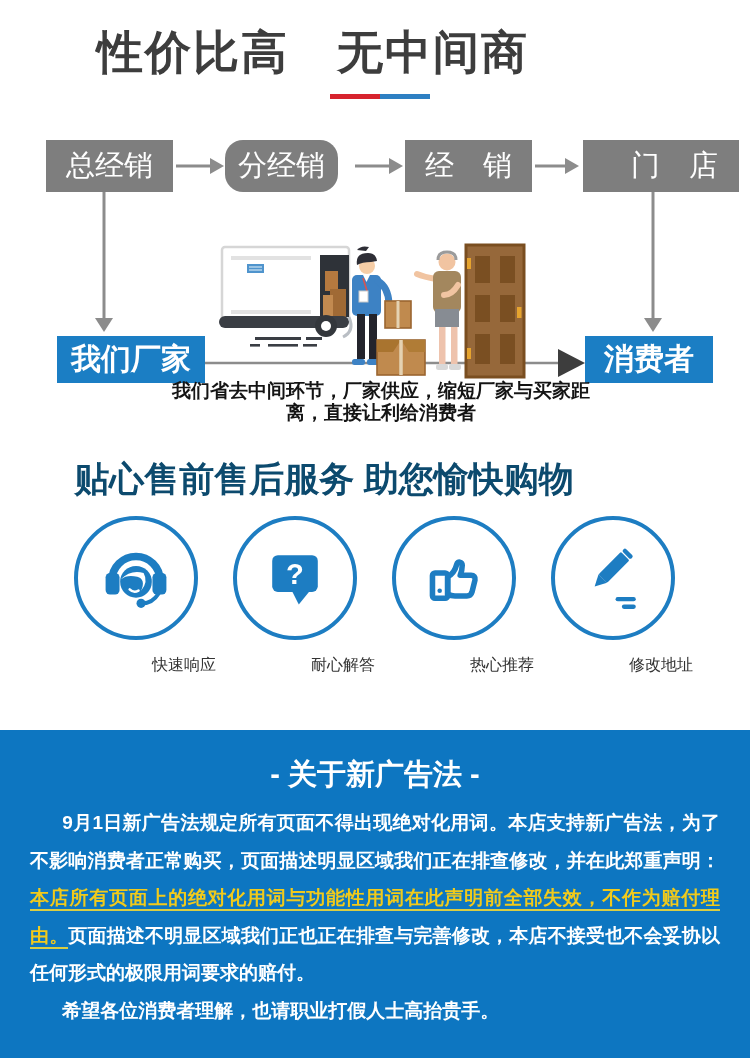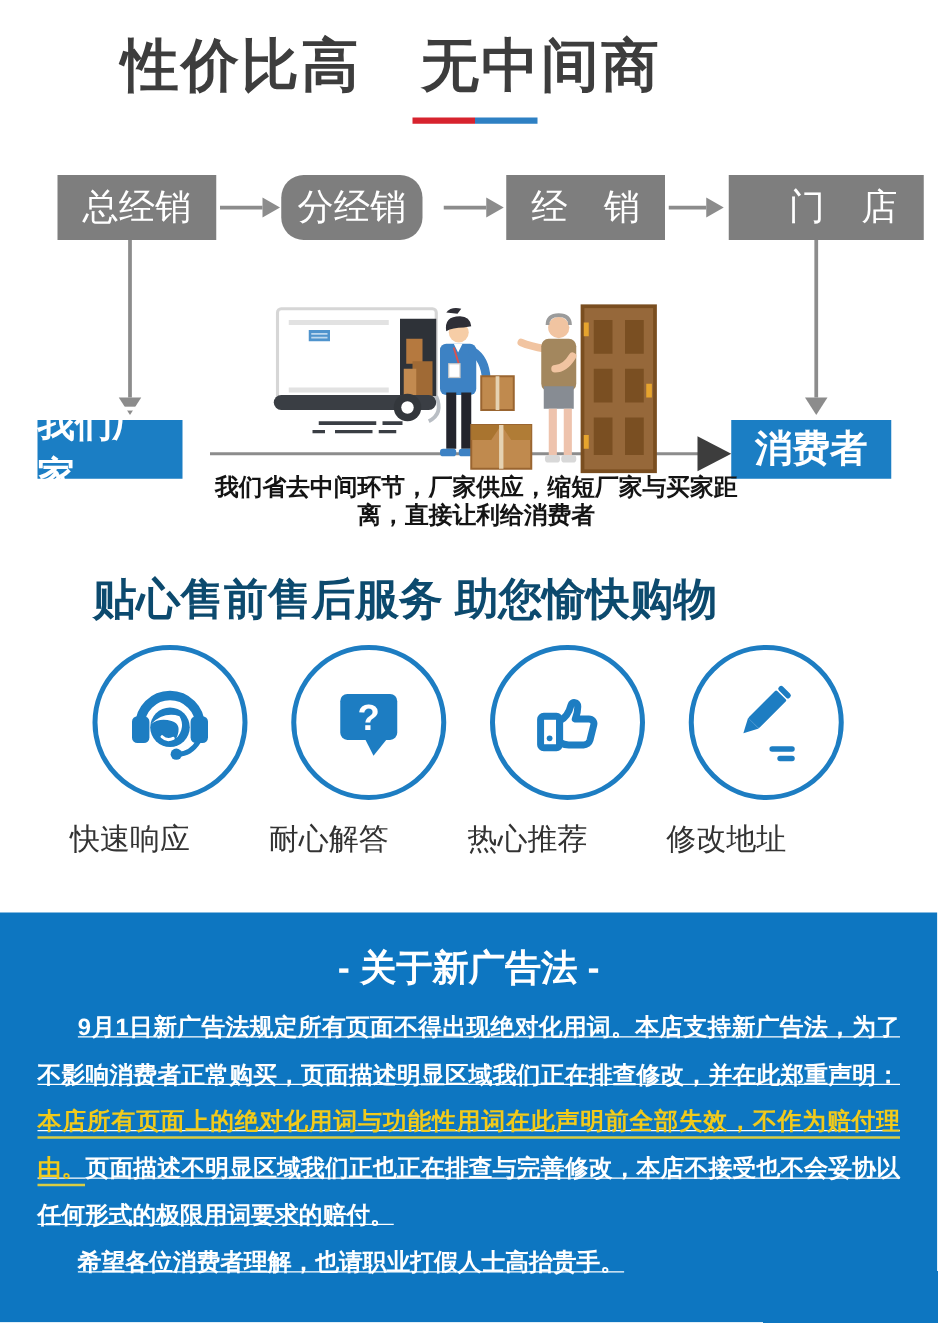--- a/index.html
+++ b/index.html
@@ -22,29 +22,29 @@
 
   .caption { position:absolute; top:380px; left:0; width:762px; text-align:center; z-index:4;
              font-size:19px; line-height:22px; color:#141414; font-weight:600; }
 
   
   .svc-title { position:absolute; top:456px; left:0; width:648px; text-align:center;
                font-size:35px; font-weight:bold; color:#0c4a6e; }
   .svc-circle { position:absolute; top:516px; width:124px; height:124px; box-sizing:border-box;
                 border:4px solid #1d7dc2; border-radius:50%; background:#fff;
                 display:flex; align-items:center; justify-content:center; }
-  .svc-label { position:absolute; top:655px; width:160px; text-align:left;
-               font-size:24px; color:#333333; font-weight:500; }
+  .svc-label { position:absolute; top:655px; width:160px; text-align:right;
+               font-size:16px; color:#333333; font-weight:500; }
 
   
   .notice { position:absolute; top:730px; left:0; width:750px; height:328px; background:#0d76c1; color:#ffffff; }
   .notice-title { padding-top:25px; text-align:center; font-size:29px; font-weight:bold; }
   .notice-body { margin:9px 30px 0 30px; font-size:19px; font-weight:bold; line-height:37.5px;
                  text-align:justify; }
-  .notice-body p { margin:0; text-indent:1.7em;text-decoration:underline; }
+  .notice-body p { margin:0; text-indent:1.7em; }
   .hl { color:#f1ca1b; border-bottom:2px solid #d9cd43; padding-bottom:1px; }
 </style>
 </head>
 <body>
 
 <div class="canvas">
 
   <div class="h-title">性价比高　无中间商</div>
   <div class="h-underline">
     <div class="half" style="background:#d7232e"></div>
@@ -148,21 +148,21 @@
       <rect x="467" y="345" width="4" height="11" fill="#e6a42e"></rect>
       <rect x="517" y="304" width="4.5" height="11" fill="#e6a42e"></rect>
     </g>
   </svg>
 
   <div class="gbox" style="left:46px;  width:127px;">总经销</div>
   <div class="gbox" style="left:225px; width:113px;border-radius:18px;">分经销</div>
   <div class="gbox" style="left:405px; width:127px;">经　销</div>
   <div class="gbox" style="left:583px; width:129px;padding-left:27px;">门　店</div>
 
-  <div class="bbox" style="left:30px;  width:116px;">我们厂家</div>
+  <div class="bbox" style="left:57px;  width:148px;">我们厂家</div>
   <div class="bbox" style="left:585px; width:128px;">消费者</div>
 
   <div class="caption">
     <div>我们省去中间环节，厂家供应，缩短厂家与买家距</div>
     <div>离，直接让利给消费者</div>
   </div>
 
   <div class="svc-title">贴心售前售后服务 助您愉快购物</div>
 
   <div class="svc-circle" style="left:74px;">

